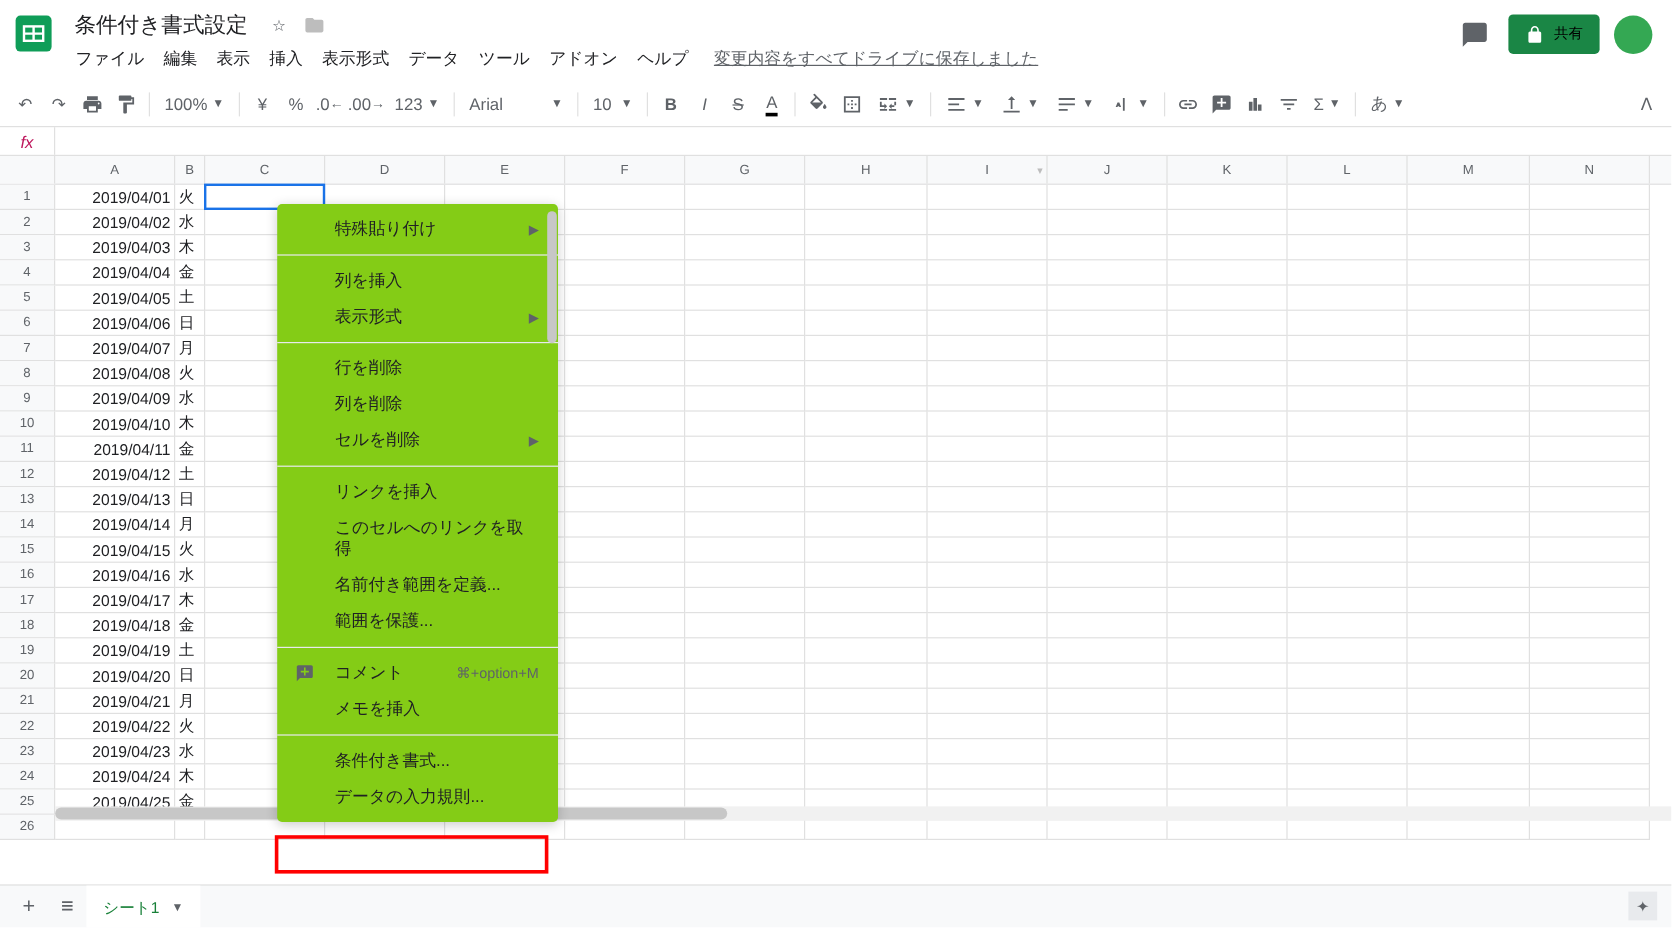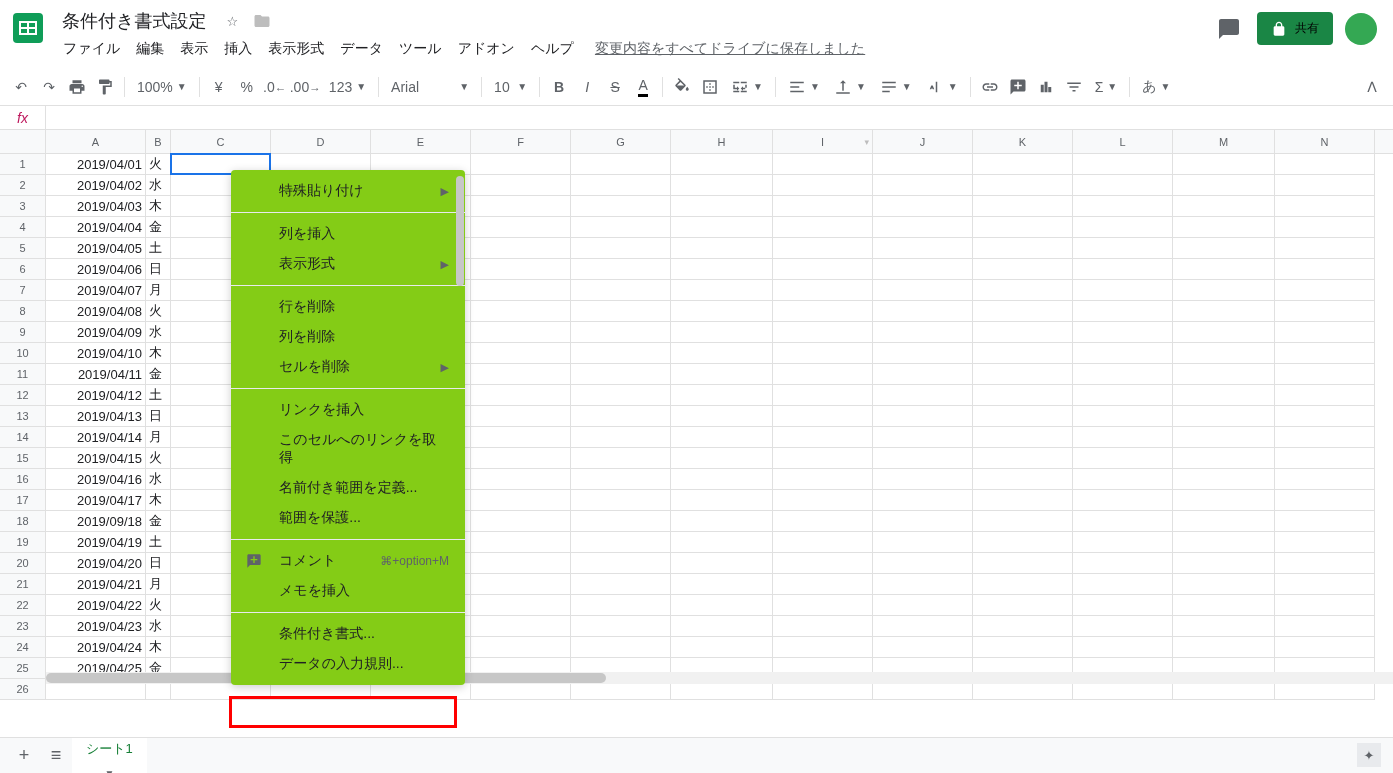--- a/index.html
+++ b/index.html
@@ -58,21 +58,21 @@
 .cm-sep { height: 1px; background: #e8eaed; margin: 6px 0; }
 .cm-icon { position: absolute; left: 14px; top: 50%; transform: translateY(-50%); width: 18px; height: 18px; color:#5f6368; display:flex;align-items:center;justify-content:center;}
 .cm-shortcut { color: #5f6368; font-size: 12px; }
 .cm-scroll { position:absolute; right:0; top:6px; bottom:6px; width:10px; }
 .cm-scroll-thumb { position:absolute; top:0; width:8px; height:110px; background:#c7c7c7; border-radius:4px; right:1px;}
 .highlight-box { position: absolute; border: 3px solid #ff0000; pointer-events: none; z-index: 101; }
 
 
 .sheet-bar { position: absolute; bottom: 0; left: 0; right: 0; height: 36px; background: #f8f9fa; border-top: 1px solid #e0e0e0; display: flex; align-items: center; padding: 0 40px 0 8px; }
 .sb-btn { width: 32px; height: 32px; display:flex;align-items:center;justify-content:center; cursor:pointer; color:#5f6368; font-size:18px;}
-.sheet-tab { padding: 0 14px; height: 36px; display: flex; align-items: center; gap: 10px; background: #fff; border-top: 2px solid transparent; cursor: pointer; font-size:13px;flex-direction:column;}
+.sheet-tab { padding: 0 14px; height: 36px; display: flex; align-items: center; gap: 10px; background: #fff; border-top: 2px solid transparent; cursor: pointer; font-size:13px;}
 .sheet-tab.active { color: #188038; font-weight: 500; }
 .explore-btn { position:absolute; right:12px; bottom:6px; width:24px; height:24px; background:#e8eaed; display:flex;align-items:center;justify-content:center; cursor:pointer; color:#5f6368;}
 
 .hscroll { position:absolute; bottom:36px; left:46px; right:0; height:12px; }
 .hscroll-track { height:12px; background:#f1f1f1; position:relative;}
 .hscroll-thumb { position:absolute; left:0; width:560px; height:10px; top:1px; background:#c7c7c7; border-radius:5px;}
 </style>
 </head>
 <body>
 
@@ -564,21 +564,21 @@
         <div class="cell wH"></div>
         <div class="cell wI"></div>
         <div class="cell wJ"></div>
         <div class="cell wK"></div>
         <div class="cell wL"></div>
         <div class="cell wM"></div>
         <div class="cell wN"></div>
       </div>
       <div class="row">
         <div class="row-h">18</div>
-        <div class="cell wA right">2019/09/18</div>
+        <div class="cell wA right">2019/04/18</div>
         <div class="cell wB">金</div>
         <div class="cell wC"></div>
         <div class="cell wD"></div>
         <div class="cell wE"></div>
         <div class="cell wF"></div>
         <div class="cell wG"></div>
         <div class="cell wH"></div>
         <div class="cell wI"></div>
         <div class="cell wJ"></div>
         <div class="cell wK"></div>

